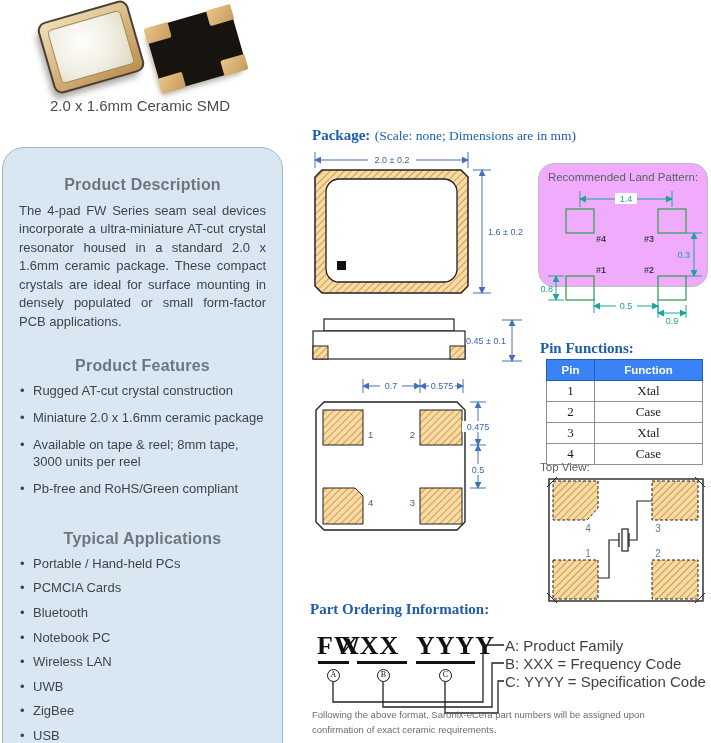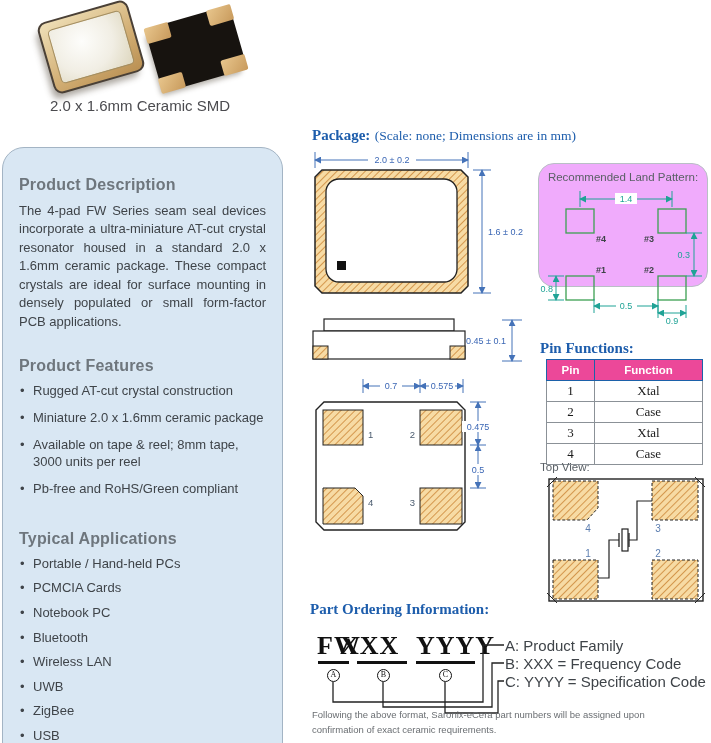--- a/index.html
+++ b/index.html
@@ -21,21 +21,21 @@
   .photo2 .pad{position:absolute;width:25px;height:16px;border-radius:2px;
           background:linear-gradient(135deg,#e8c68d,#c89a5c);}
   .photo2 .tl{left:-1px;top:-1px}.photo2 .tr{right:-1px;top:-1px}
   .photo2 .bl{left:-1px;bottom:-1px}.photo2 .br{right:-1px;bottom:-1px}
   .caption{left:28px;top:97px;width:224px;text-align:center;font-size:15px;color:#4b4b4f;}
 
   
   .panel{left:2px;top:147px;width:281px;height:640px;background:#d9e7f3;
          border:1px solid #a3b4c4;border-radius:22px 22px 0 0;box-sizing:border-box;
          padding:28px 16px 0 16px;}
-  .panel h2{font-size:16px;color:#6e767d;margin:0 0 8px 0;letter-spacing:.2px;}
+  .panel h2{font-size:16px;color:#6e767d;margin:0 0 8px 0;letter-spacing:.2px;text-align:center;}
   .panel p{font-size:13px;line-height:1.42;margin:0;text-align:justify;color:#3f4449;}
   .panel ul{list-style:none;margin:0 0 0 0;padding:0;font-size:13px;}
   .panel ul.feat li{margin:0 0 10px 0;padding-left:14px;position:relative;line-height:1.3;}
   .panel ul.apps li{margin:0 0 8px 0;padding-left:14px;position:relative;line-height:1.28;}
   .panel li::before{content:"•";position:absolute;left:1px;top:0;color:#3f4449;}
   .gap1{height:26px}.gap2{height:22px}
 
   
   .bluehead{font-family:"Liberation Serif",serif;font-weight:bold;color:#1d5dac;font-size:15px;}
   .bluesub{font-family:"Liberation Serif",serif;color:#1d5dac;font-size:13.5px;font-weight:normal;}
@@ -51,21 +51,21 @@
   
   .landbox{left:538px;top:163px;width:170px;height:124px;border:1.5px solid #b9bfc6;
            border-radius:16px;box-sizing:border-box;background:#f0abfc;}
   .landtitle{position:absolute;left:0;top:7px;width:100%;text-align:center;
              font-size:11.5px;color:#5a6066;}
 
   
   .pinhead{left:540px;top:340px;}
   table.pins{position:absolute;left:546px;top:359px;border-collapse:collapse;
              font-size:13px;}
-  table.pins th{background:#ec4899;color:#fff;font-size:11.5px;font-weight:bold;
+  table.pins th{background:#3b82f6;color:#fff;font-size:11.5px;font-weight:bold;
              border:1px solid #1c61a9;height:20px;padding:0;}
   table.pins td{font-family:"Liberation Serif",serif;color:#1a1a1a;text-align:center;
              border:1px solid #8b9197;height:20px;padding:0;}
   .colpin{width:47px}.colfun{width:107px}
   .tvlabel{left:540px;top:461px;font-size:11.5px;color:#5a6066;}
 
   
   .ordhead{left:310px;top:601px;}
   .code{font-family:"Liberation Serif",serif;font-weight:bold;font-size:26px;color:#111;
         letter-spacing:1px;}
@@ -102,22 +102,22 @@
       <li>Rugged AT-cut crystal construction</li>
       <li>Miniature 2.0 x 1.6mm ceramic package</li>
       <li>Available on tape &amp; reel; 8mm tape, 3000 units per reel</li>
       <li>Pb-free and RoHS/Green compliant</li>
     </ul>
     <div class="gap2"></div>
     <h2>Typical Applications</h2>
     <ul class="apps">
       <li>Portable / Hand-held PCs</li>
       <li>PCMCIA Cards</li>
+      <li>Bluetooth</li>
       <li>Notebook PC</li>
-      <li>Bluetooth</li>
       <li>Wireless LAN</li>
       <li>UWB</li>
       <li>ZigBee</li>
       <li>USB</li>
 
     </ul>
   </div>
 
   <div class="abs" style="left:312px;top:126px;">
     <span class="bluehead">Package:</span>

